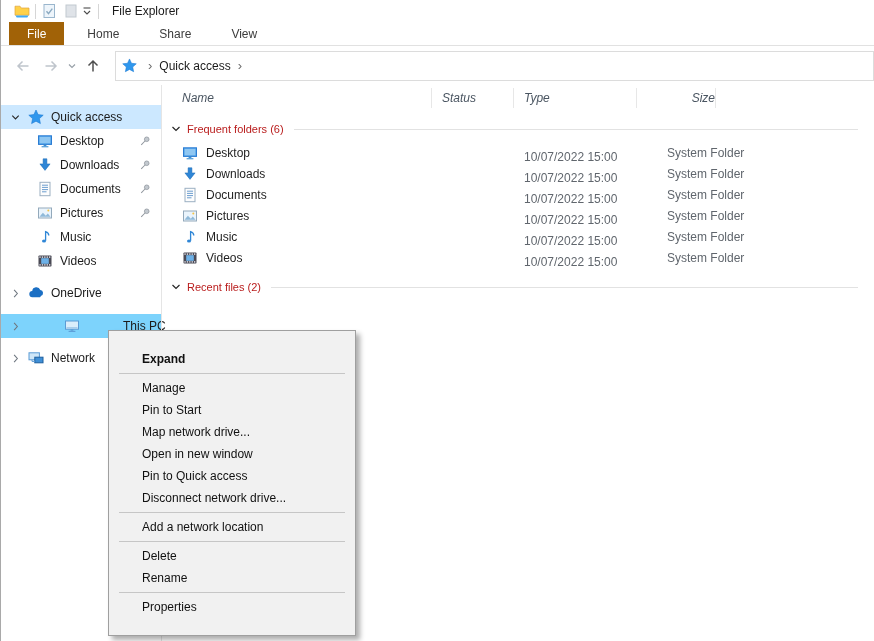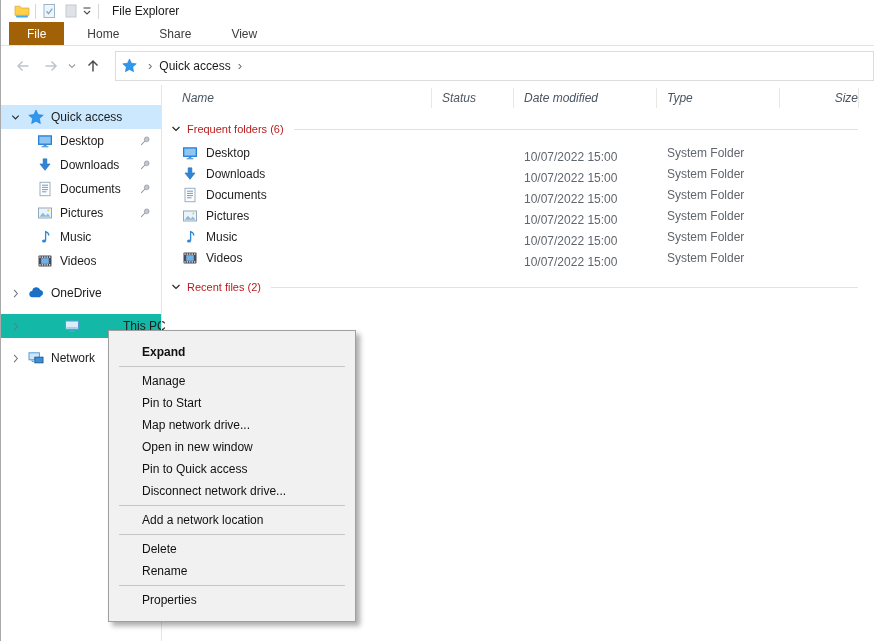--- a/index.html
+++ b/index.html
@@ -30,21 +30,21 @@
   .body{display:flex;height:557px;}
   .sidebar{width:160px;flex:0 0 auto;padding-top:20px;box-sizing:border-box;}
   .srow{height:24px;display:flex;align-items:center;cursor:default;}
   .srow .chev{width:11px;height:11px;margin-left:9px;flex:0 0 auto;}
   .srow .ic{width:16px;height:16px;margin-left:7px;flex:0 0 auto;}
   .srow .lbl{margin-left:7px;white-space:nowrap;}
   .srow .pin{width:12px;height:12px;margin-left:auto;margin-right:10px;flex:0 0 auto;}
   .srow.child{padding-left:36px;}
   .srow.child .ic{margin-left:0;}
   .srow.selected{background:#cce8ff;}
-  .srow.hover{background:#14b8a6;gap:36px;}
+  .srow.hover{background:#7dd3fc;gap:36px;}
   .srow.gap{margin-top:8px;}
   .srow.gap2{margin-top:9px;}
   
   .content{flex:1;border-left:1px solid #e5e5e5;padding-left:0;overflow:hidden;}
   .colheads{display:flex;height:26px;align-items:center;color:#4a5561;font-style:italic;}
   .ch{box-sizing:border-box;border-right:1px solid #e7e7e7;height:20px;line-height:20px;padding-left:10px;white-space:nowrap;}
   .ch.name{width:270px;padding-left:20px;}
   .ch.status{width:82px;}
   .ch.date{width:143px;}
   .ch.type{width:123px;}
@@ -57,21 +57,21 @@
   .fc{box-sizing:border-box;white-space:nowrap;overflow:hidden;}
   .fc.name{width:270px;padding-left:20px;display:flex;align-items:center;color:#1f1f1f;}
   .fc.name .ic{width:16px;height:16px;margin-right:8px;flex:0 0 auto;}
   .fc.status{width:82px;}
   .fc.date{width:143px;padding-left:10px;color:#60666d;margin-top:9px;}
   .fc.type{width:123px;padding-left:10px;color:#60666d;}
   .group.recent{margin-top:9px;}
   
   .menu{
     position:absolute;left:107px;top:330px;width:248px;box-sizing:border-box;
-    background:#f1f1f1;border:1px solid #9f9f9f;padding:10px 0;
+    background:#f1f1f1;border:1px solid #9f9f9f;padding:17px 0;
     box-shadow:4px 4px 5px rgba(0,0,0,.32);z-index:10;
   }
   .mi{height:22px;line-height:22px;padding-left:33px;color:#111;}
   .mi.bold{font-weight:bold;}
   .msep{height:1px;background:#c6c6c6;margin:3px 10px;}
   .hidden-defs{position:absolute;width:0;height:0;overflow:hidden;}
 </style>
 </head>
 <body>
 
@@ -304,21 +304,20 @@
             <use href="#i-network"></use>
           </svg>
         <span class="lbl">Network</span>
       </div>
     </div>
 
     <div class="content">
       <div class="colheads">
         <div class="ch name">Name</div>
         <div class="ch status">Status</div>
-        <div class="ch date">Date modified</div>
         <div class="ch type">Type</div>
         <div class="ch size">Size</div>
       </div>
 
       <div class="group">
         <svg class="gchev">
             <use href="#i-chevd"></use>
           </svg>
         <span>Frequent folders (6)</span>
         <div class="rule"></div>

